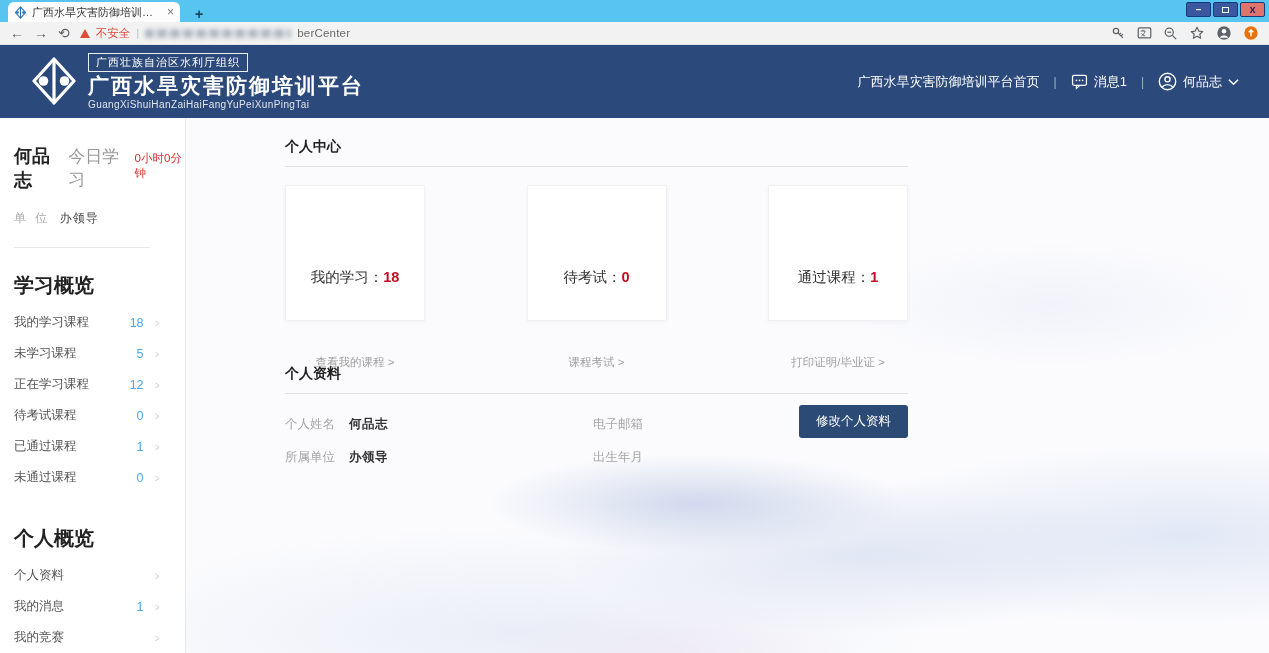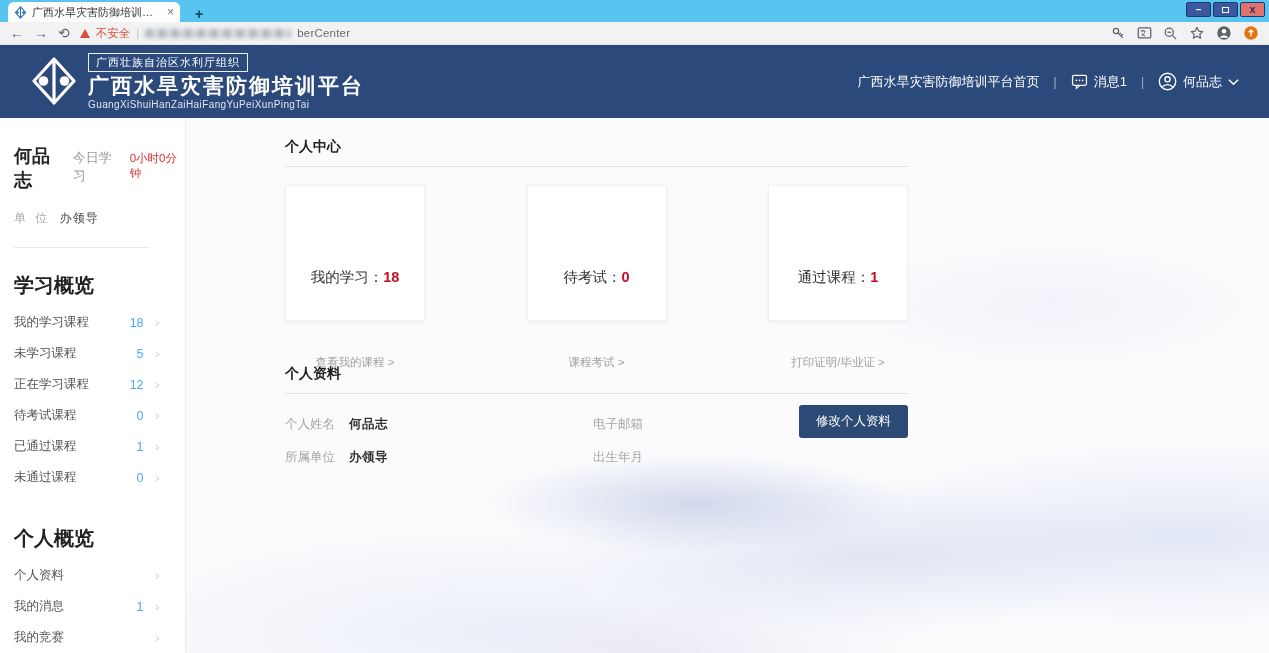--- a/index.html
+++ b/index.html
@@ -52,21 +52,21 @@
   .header-nav .sep { color:rgba(255,255,255,.55); font-size:12px; }
   .hnav-item { display:flex; align-items:center; gap:6px; color:#fff; cursor:default; }
 
   
   .page { display:flex; height:535px; }
 
   .sidebar { width:186px; background:#fff; border-right:1px solid #ececec;
     padding:26px 0 0 14px; flex-shrink:0; }
   .user-row { display:flex; align-items:baseline; gap:8px; }
   .user-name { font-size:18px; font-weight:bold; color:#222; }
-  .study-lbl { font-size:13px; color:#999; }
+  .study-lbl { font-size:17px; color:#999; }
   .study-val { font-size:11.5px; color:#e02b2b; }
   .unit-row { margin-top:18px; font-size:12px; }
   .unit-lbl { color:#aaa; letter-spacing:3px; }
   .unit-val { color:#444; margin-left:6px; letter-spacing:1px; }
   .side-div { width:136px; height:1px; background:#e8e8e8; margin:20px 0 0; }
   .side-sec { font-size:20px; font-weight:bold; color:#222; margin:24px 0 8px; }
   .side-sec.second { margin-top:32px; }
   .side-item { display:flex; align-items:center; width:146px; height:31px; font-size:12.5px;
     color:#555; cursor:default; }
   .side-item .lbl { flex:1; }

